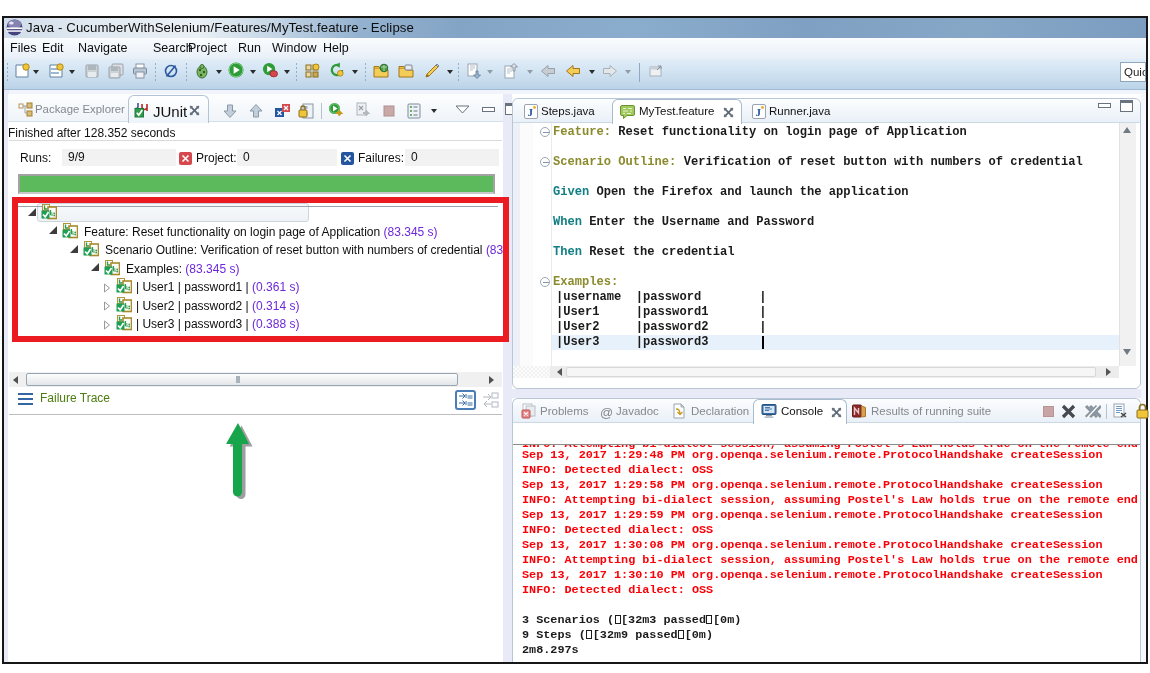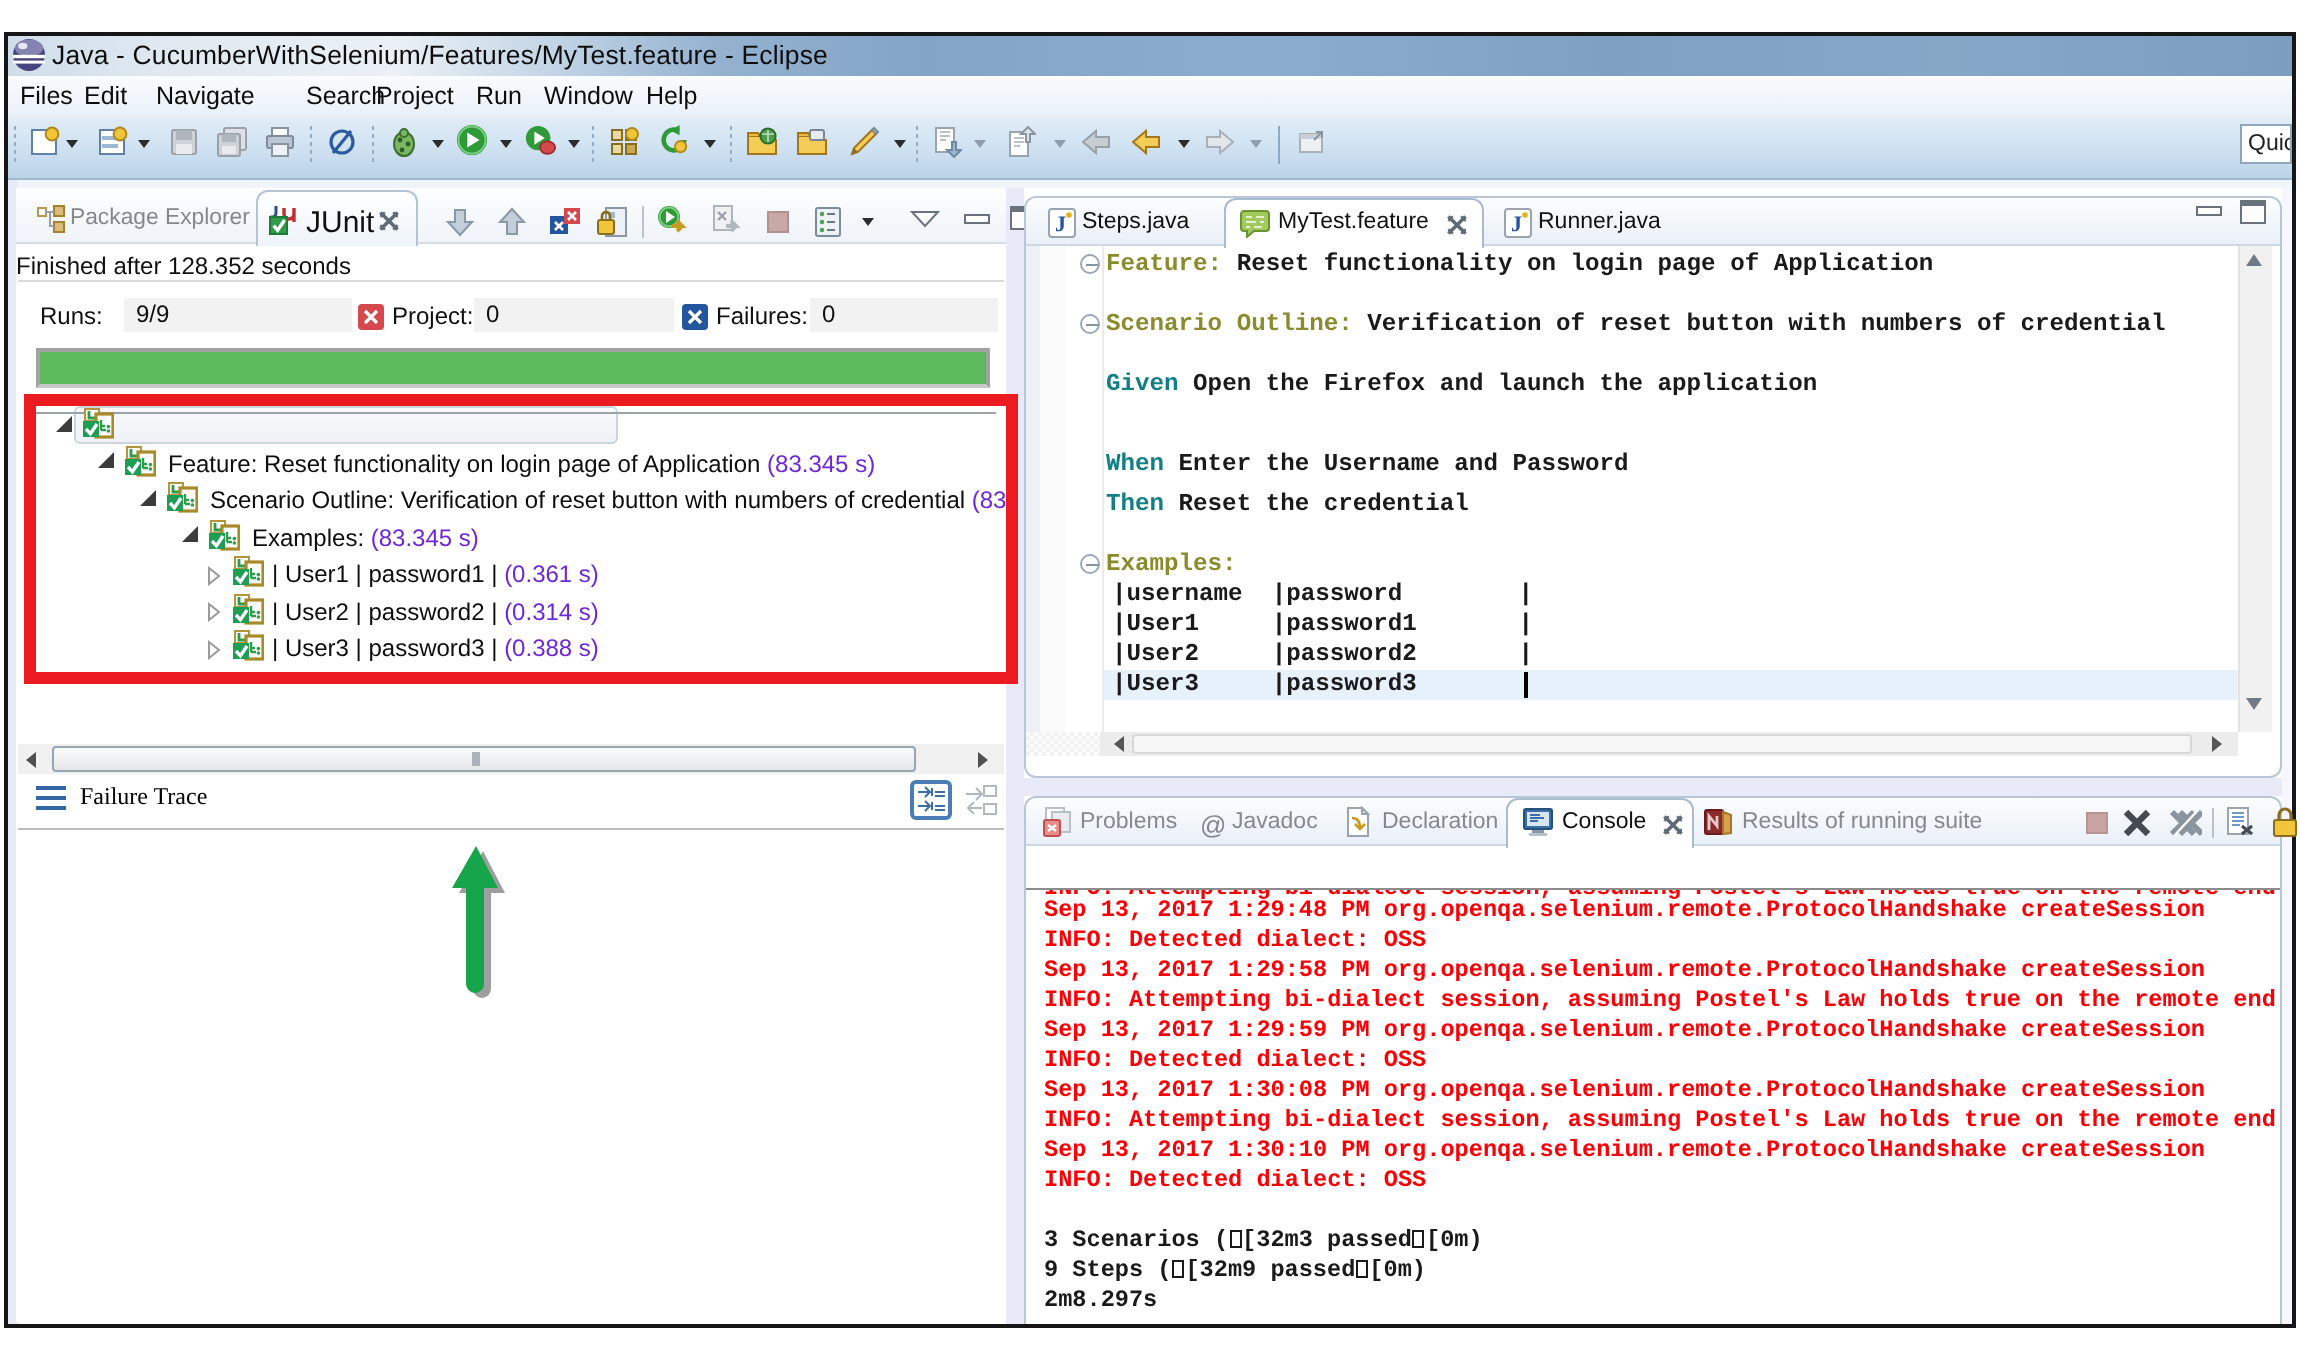--- a/index.html
+++ b/index.html
@@ -32,21 +32,21 @@
 .time{color:#6d28d9;}
 .texp{position:absolute;width:0;height:0;border-left:8px solid transparent;border-bottom:8px solid #3c3c3c;}
 #selrow{position:absolute;left:37px;top:203px;width:272px;height:19px;background:linear-gradient(#f8fafc,#eef2f6);border:1px solid #ccd4dc;border-radius:3px;}
 
 .sbtrack{position:absolute;background:#f0f0f0;}
 .sbthumb{position:absolute;background:linear-gradient(#fdfdfd,#e3e5e8);border:1px solid #98a6b2;border-radius:2px;}
 .arr{position:absolute;width:0;height:0;}
 
 #fticon{position:absolute;left:18px;top:393px;width:15px;height:12px;border-top:2.5px solid #3465a4;border-bottom:2.5px solid #3465a4;}
 #fticon:after{content:"";position:absolute;left:0;top:2.5px;width:15px;height:2.5px;background:#3465a4;}
-#fttxt{position:absolute;left:40px;top:391px;font-size:12px;color:#000000;font-family:Liberation Serif, serif;}
+#fttxt{position:absolute;left:40px;top:391px;font-size:12px;color:#4d7c0f;}
 #ftline{position:absolute;left:9px;top:414px;width:493px;height:1px;background:#bdbdbd;}
 
 #editor{position:absolute;left:512px;top:98px;width:629px;height:291px;background:#fff;border:1px solid #b9c6d8;border-radius:6px;}
 #edtabs{position:absolute;left:513px;top:99px;width:627px;height:24px;background:linear-gradient(#fcfdfe,#e9f0f7);border-bottom:1px solid #ccd8e4;border-radius:6px 6px 0 0;}
 #atab{position:absolute;left:612px;top:99px;width:130px;height:25px;background:#fff;border:1px solid #a9bccf;border-bottom:none;border-radius:6px 6px 0 0;}
 .edtxt{position:absolute;top:105px;font-size:11.5px;color:#111;white-space:nowrap;}
 #edgut1{position:absolute;left:513px;top:123px;width:7px;height:243px;background:#eef0f7;}
 #edgut2{position:absolute;left:520px;top:123px;width:13px;height:243px;background:#fbfbfb;}
 #edfold{position:absolute;left:533px;top:123px;width:19px;height:243px;background:#fff;border-right:1px solid #ebebeb;}
 .codeline{position:absolute;left:553px;font-family:"Liberation Mono",monospace;font-size:12.1px;font-weight:bold;color:#1a1a1a;white-space:pre;line-height:15px;height:15px;}
@@ -408,21 +408,21 @@
  <div class="edtxt" style="left:769px">Runner.java</div>
  <div class="abs" style="left:1098px;top:103px;width:13px;height:5px;border:1px solid #6a737d;background:#fdfdfd"></div>
  <div class="abs" style="left:1120px;top:100px;width:13px;height:12px;border:1px solid #6a737d;background:#fdfdfd;border-top-width:3px"></div>
  <div id="edgut1"></div>
  <div id="edgut2"></div>
  <div id="edfold"></div>
  <div id="curline"></div>
  <div class="codeline" style="top:125px"><span class="kwo">Feature:</span> Reset functionality on login page of Application</div>
  <div class="codeline" style="top:155px"><span class="kwo">Scenario Outline:</span> Verification of reset button with numbers of credential</div>
  <div class="codeline" style="top:185px"><span class="kwt">Given</span> Open the Firefox and launch the application</div>
- <div class="codeline" style="top:225px"><span class="kwt">When</span> Enter the Username and Password</div>
+ <div class="codeline" style="top:215px"><span class="kwt">When</span> Enter the Username and Password</div>
  <div class="codeline" style="top:245px"><span class="kwt">Then</span> Reset the credential</div>
  <div class="codeline" style="top:275px"><span class="kwo">Examples:</span></div>
  <div class="codeline" style="left:556px;top:290px">|username  |password        |</div>
  <div class="codeline" style="left:556px;top:305px">|User1     |password1       |</div>
  <div class="codeline" style="left:556px;top:320px">|User2     |password2       |</div>
  <div class="codeline" style="left:556px;top:335px">|User3     |password3       |</div>
  <div id="cursor"></div>
  <div class="fold" style="top:127px"></div>
  <div class="fold" style="top:157px"></div>
  <div class="fold" style="top:277px"></div>

